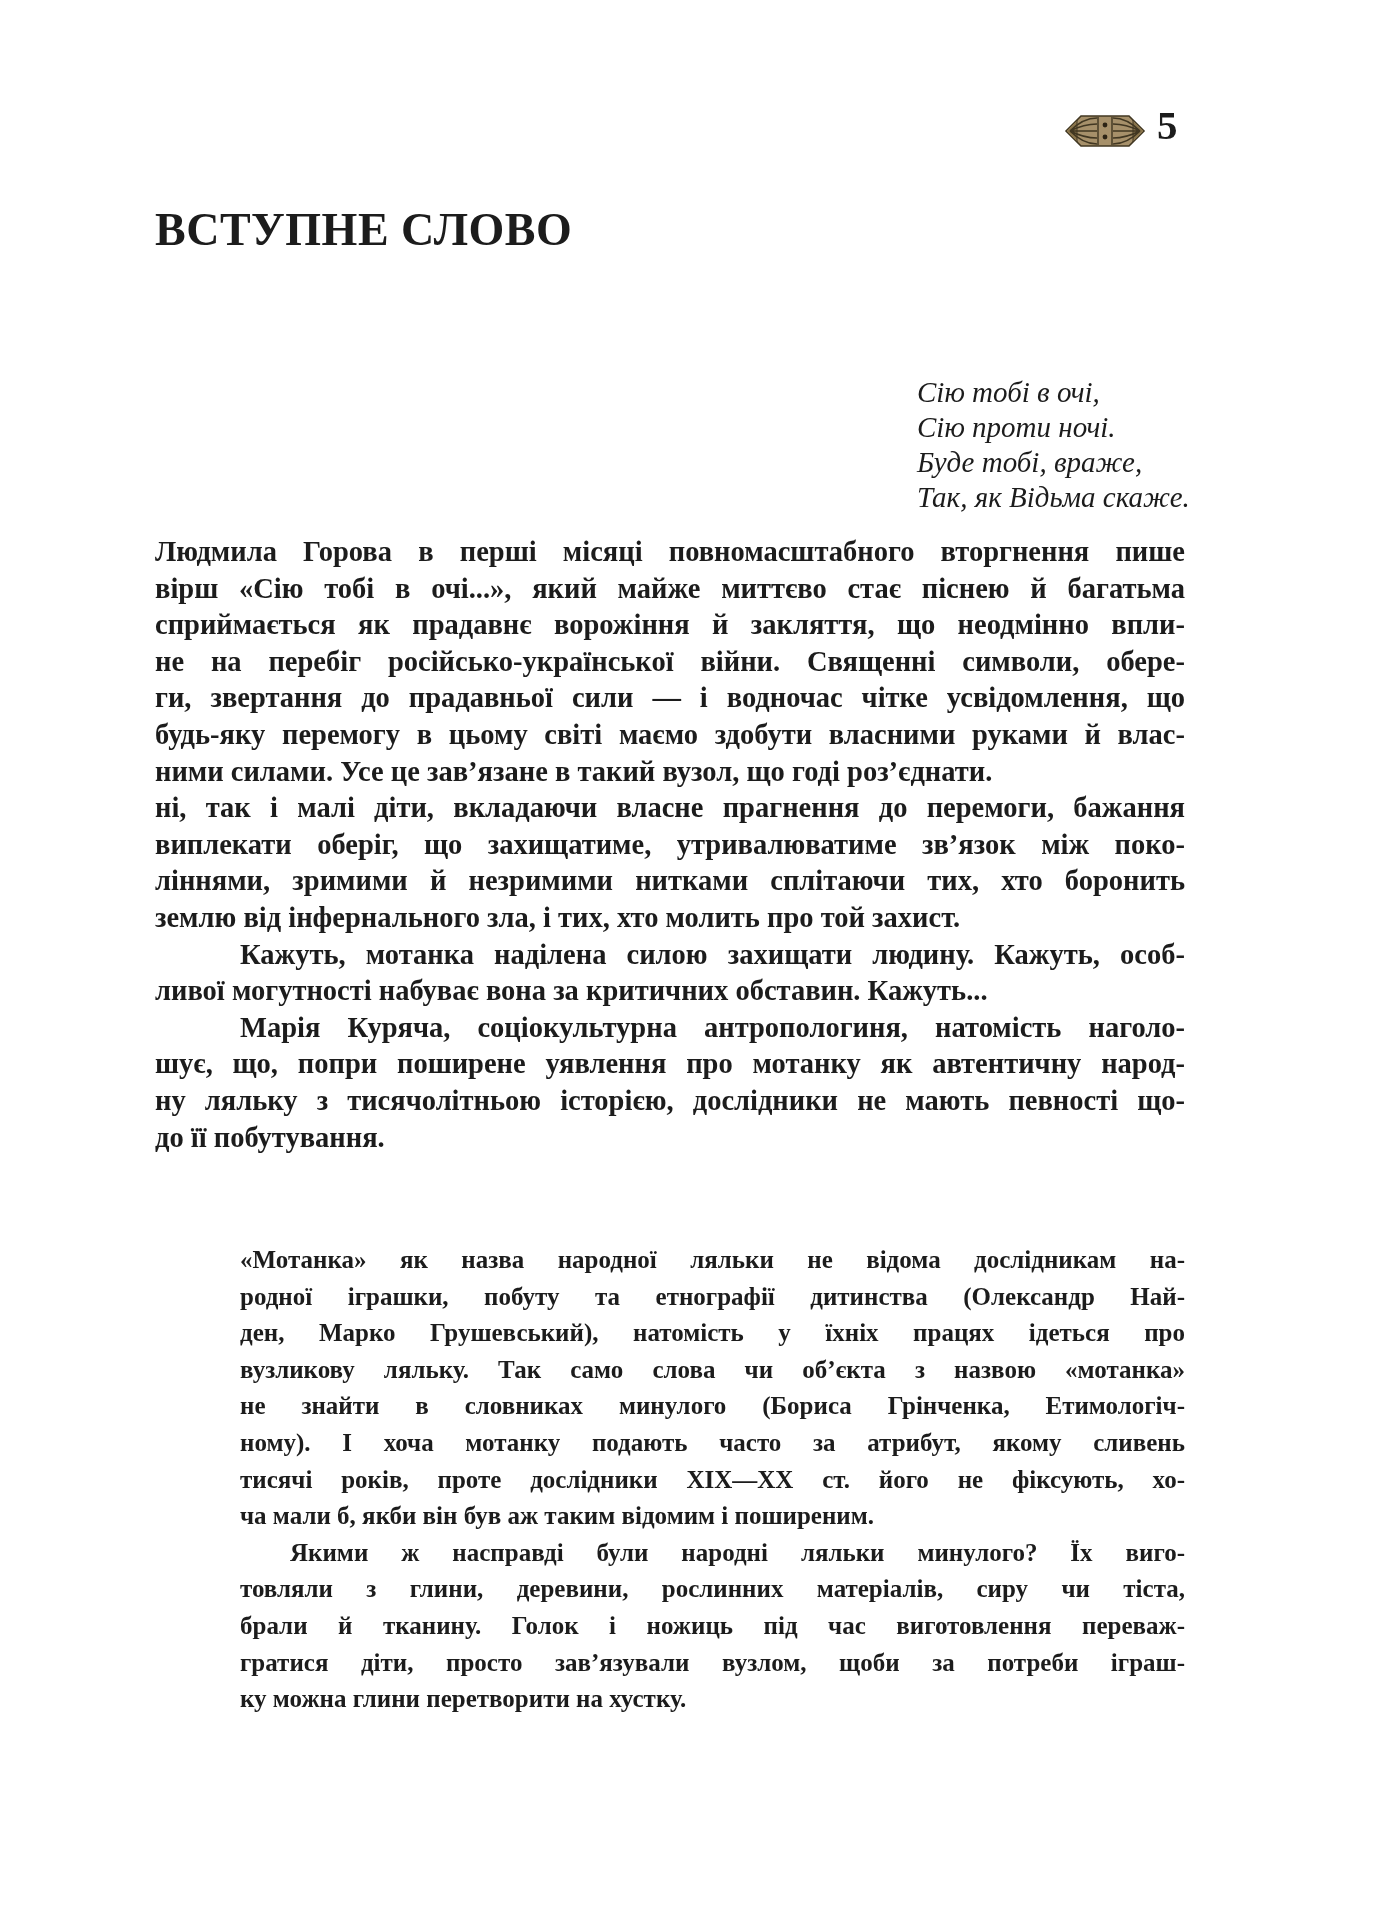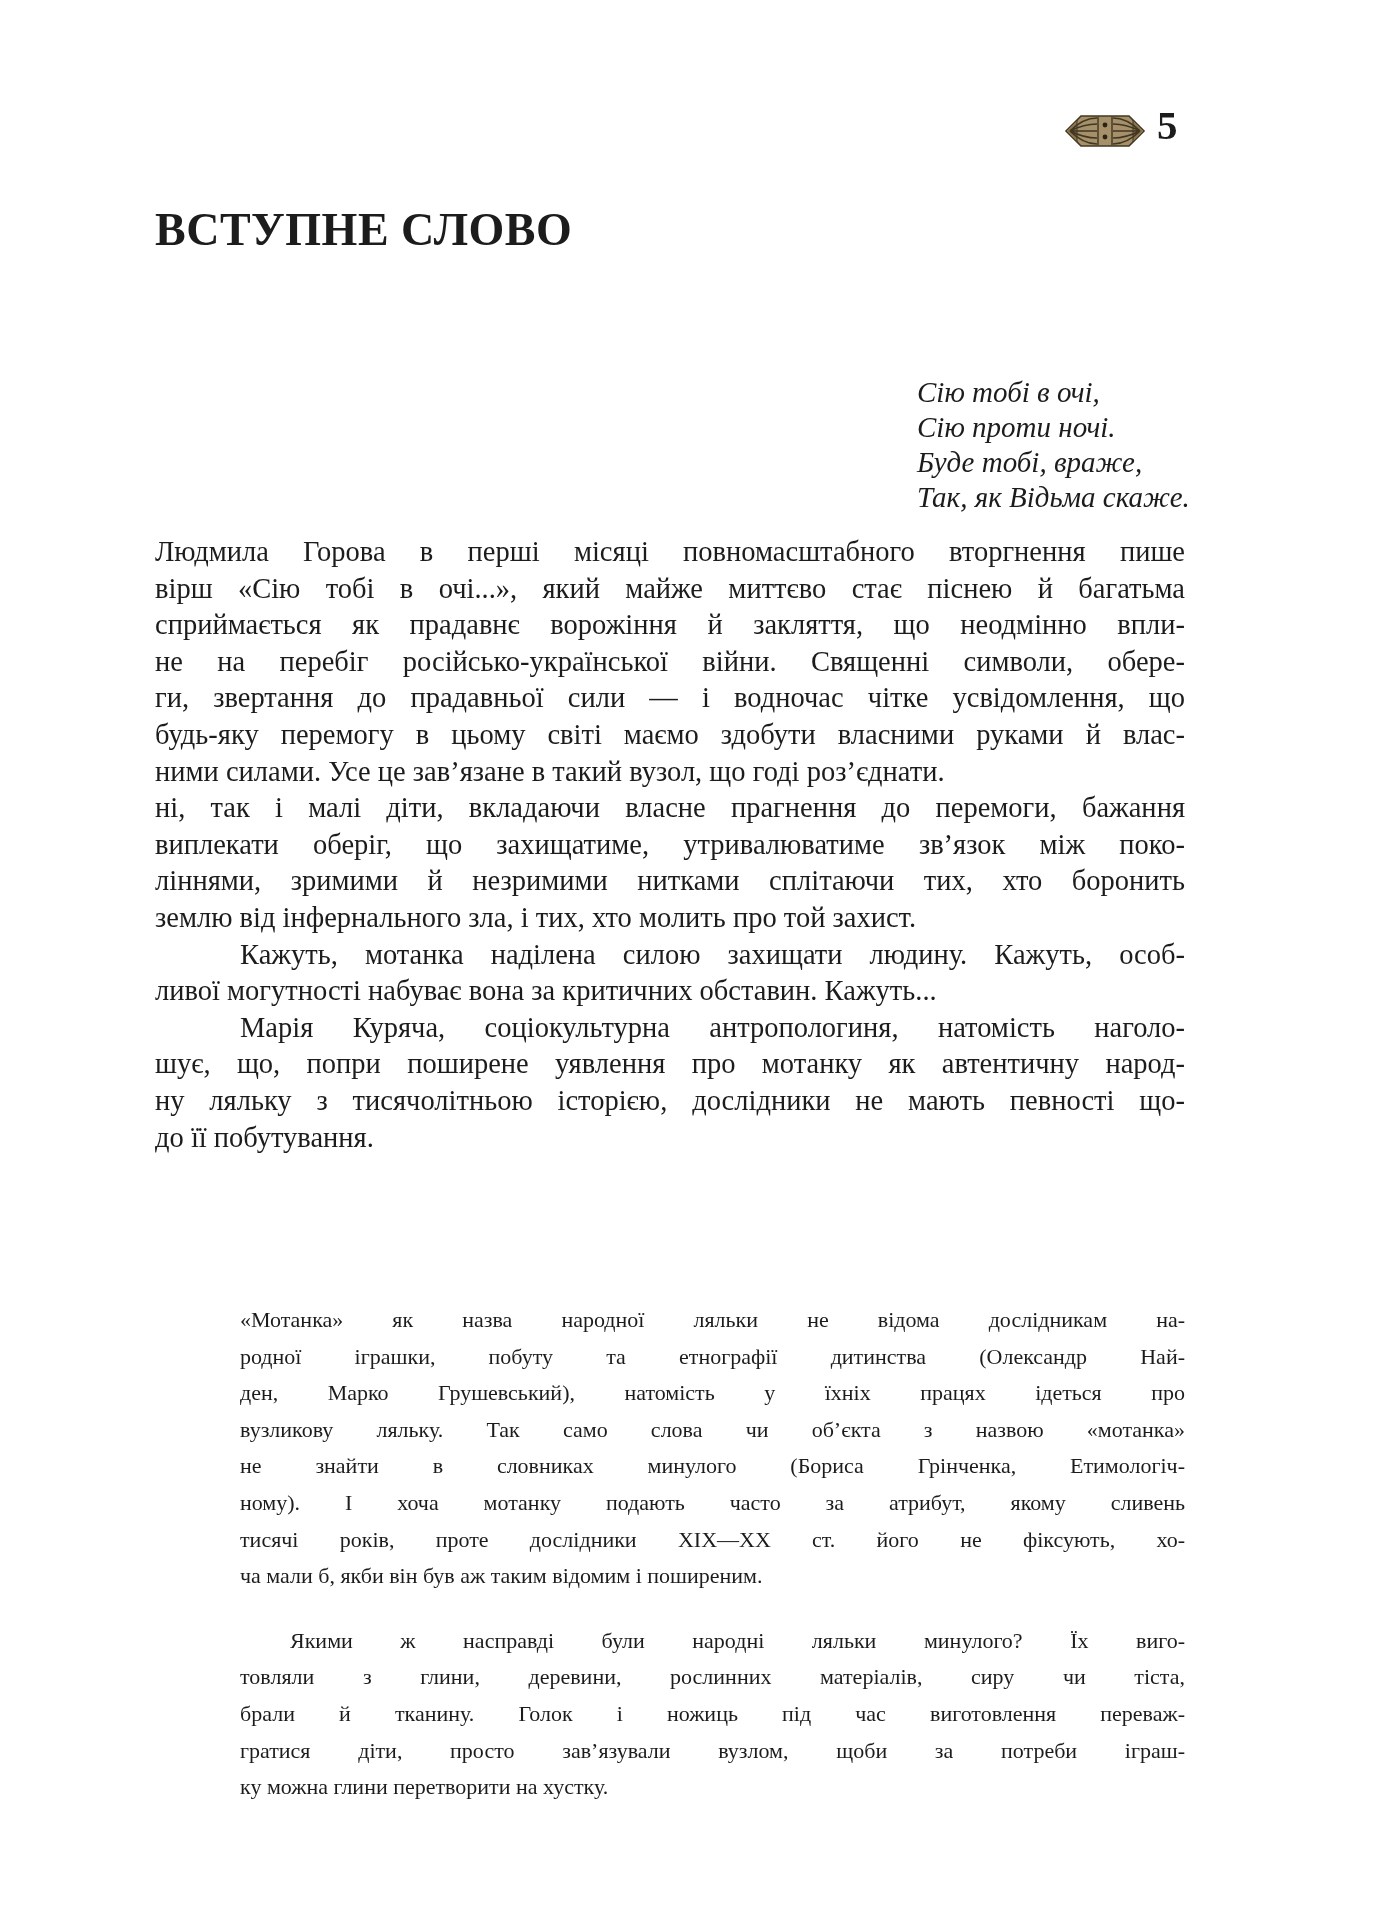--- a/index.html
+++ b/index.html
@@ -48,36 +48,36 @@
   .bodytext {
     position: absolute;
     top: 534px;
     left: 155px;
     width: 1030px;
     font-size: 28.5px;
     line-height: 36.6px;
   }
   .quotetext {
     position: absolute;
-    top: 1302px;
+    top: 1242px;
     left: 240px;
     width: 945px;
-    font-size: 22px;
+    font-size: 25px;
     line-height: 36.6px;
   }
   .line {
     text-align: justify;
     text-align-last: justify;
     text-justify: inter-word;
     white-space: nowrap;
   }
   .line.last { text-align-last: left; }
   .bodytext .line.indent { text-indent: 85px; }
-  .quotetext .line.indent { text-indent: 50px; margin-top: 28px; }
-  .para { margin: 0; }
+  .quotetext .line.indent { text-indent: 50px; }
+  .para { margin: 0; font-weight: bold; }
 </style>
 </head>
 <body>
 
 <div class="page">
 
   <svg class="ornament" width="82" height="38" viewBox="0 0 82 38" aria-hidden="true">
     <polygon points="2,19 17,4 65,4 80,19 65,34 17,34" fill="#a6906a" stroke="#413722" stroke-width="1.6"></polygon>
     <polygon points="2,19 13,8 13,30" fill="#8a754c" stroke="#413722" stroke-width="1"></polygon>
     <polygon points="80,19 69,8 69,30" fill="#8a754c" stroke="#413722" stroke-width="1"></polygon>

